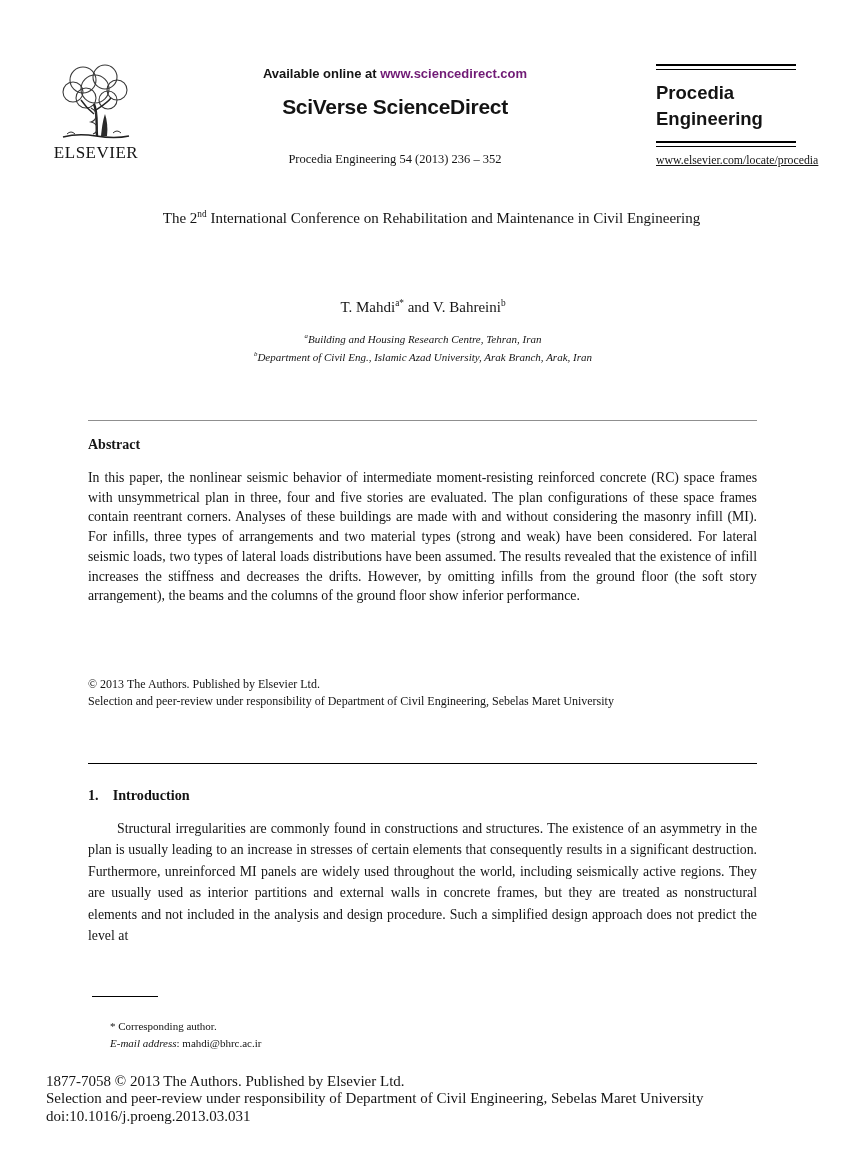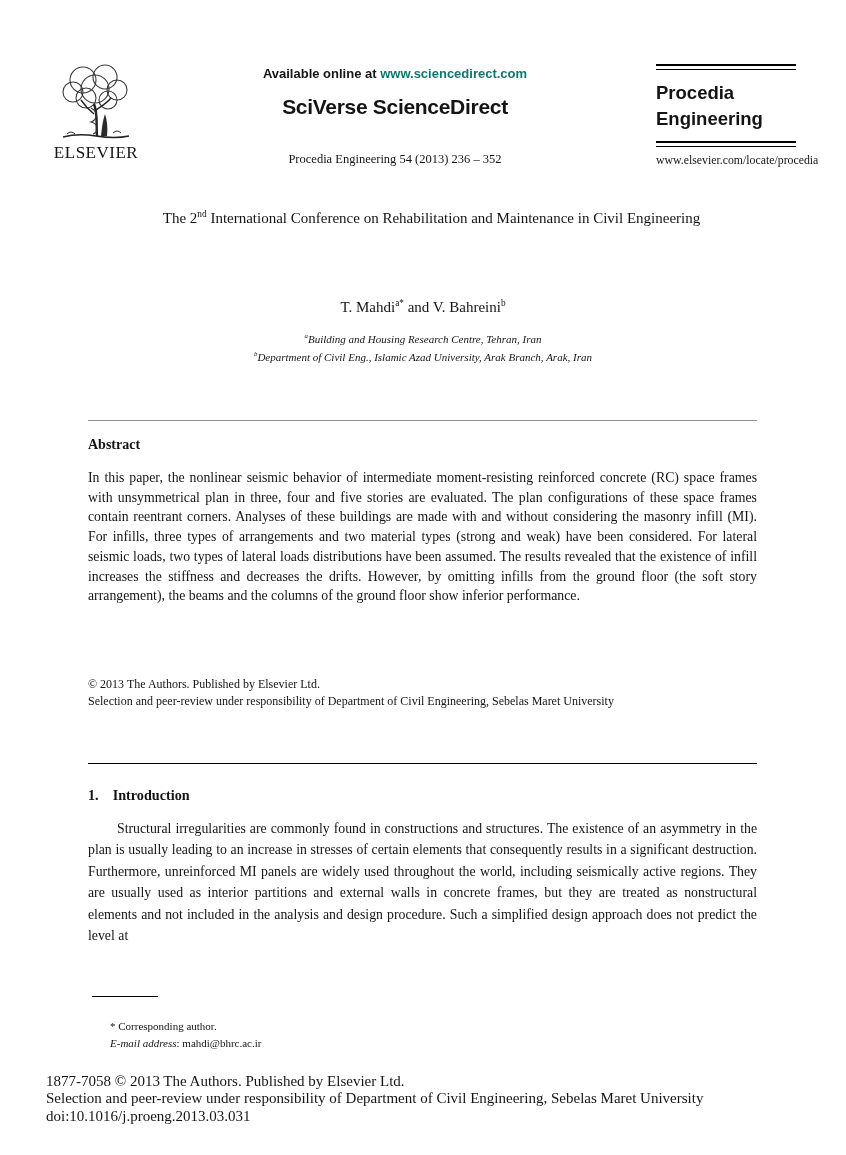--- a/index.html
+++ b/index.html
@@ -11,27 +11,27 @@
     color:#141414;
     overflow:hidden;
     margin:0 auto;
   }
   
   .logo-block{position:absolute;left:50px;top:62px;width:92px;text-align:center;}
   .logo-block svg{display:block;margin:0 auto;}
   .logo-text{font-size:17px;letter-spacing:.5px;margin-top:1px;}
   .head-center{position:absolute;left:210px;top:66px;width:370px;text-align:center;}
   .avail-line{font-family:"Liberation Sans",sans-serif;font-size:13px;font-weight:600;}
-  .avail-line .url{color:#0f766e;}
+  .avail-line .url{color:#701a75;}
   .brand{font-family:"Liberation Sans",sans-serif;font-size:21px;font-weight:700;letter-spacing:-0.3px;margin-top:14px;}
   .journal-ref{font-size:12.5px;margin-top:33px;}
   .head-right{position:absolute;left:656px;top:64px;width:140px;text-align:left;}
   .dbl-rule{height:3px;border-top:2.5px solid #000;border-bottom:1.2px solid #000;}
   .jname{font-family:"Liberation Sans",sans-serif;font-weight:700;font-size:18.5px;line-height:26px;margin:10px 0 9px 0;}
-  .jurl{font-size:11.8px;margin-top:6px;white-space:nowrap;}
+  .jurl{font-size:11.8px;margin-top:6px;white-space:nowrap;text-decoration:underline;}
   
   .conf-line{position:absolute;left:17px;right:0;top:210px;text-align:center;font-size:15px;}
   .paper-title{position:absolute;left:0;right:0;top:266px;text-align:center;font-size:19.5px;}
   .authors{position:absolute;left:0;right:0;top:299px;text-align:center;font-size:15px;}
   .affils{position:absolute;left:0;right:0;top:331px;text-align:center;font-size:11px;font-style:italic;line-height:17.5px;}
   sup{font-size:.62em;vertical-align:super;line-height:0;}
   
   .rule-gray{position:absolute;left:88px;width:669px;top:420px;border-top:1.6px solid #8f8f8f;}
   .abs-head{position:absolute;left:88px;top:437px;font-size:14px;font-weight:700;}
   .abs-body{position:absolute;left:88px;width:669px;top:468px;font-size:13.8px;line-height:19.7px;text-align:justify;}

